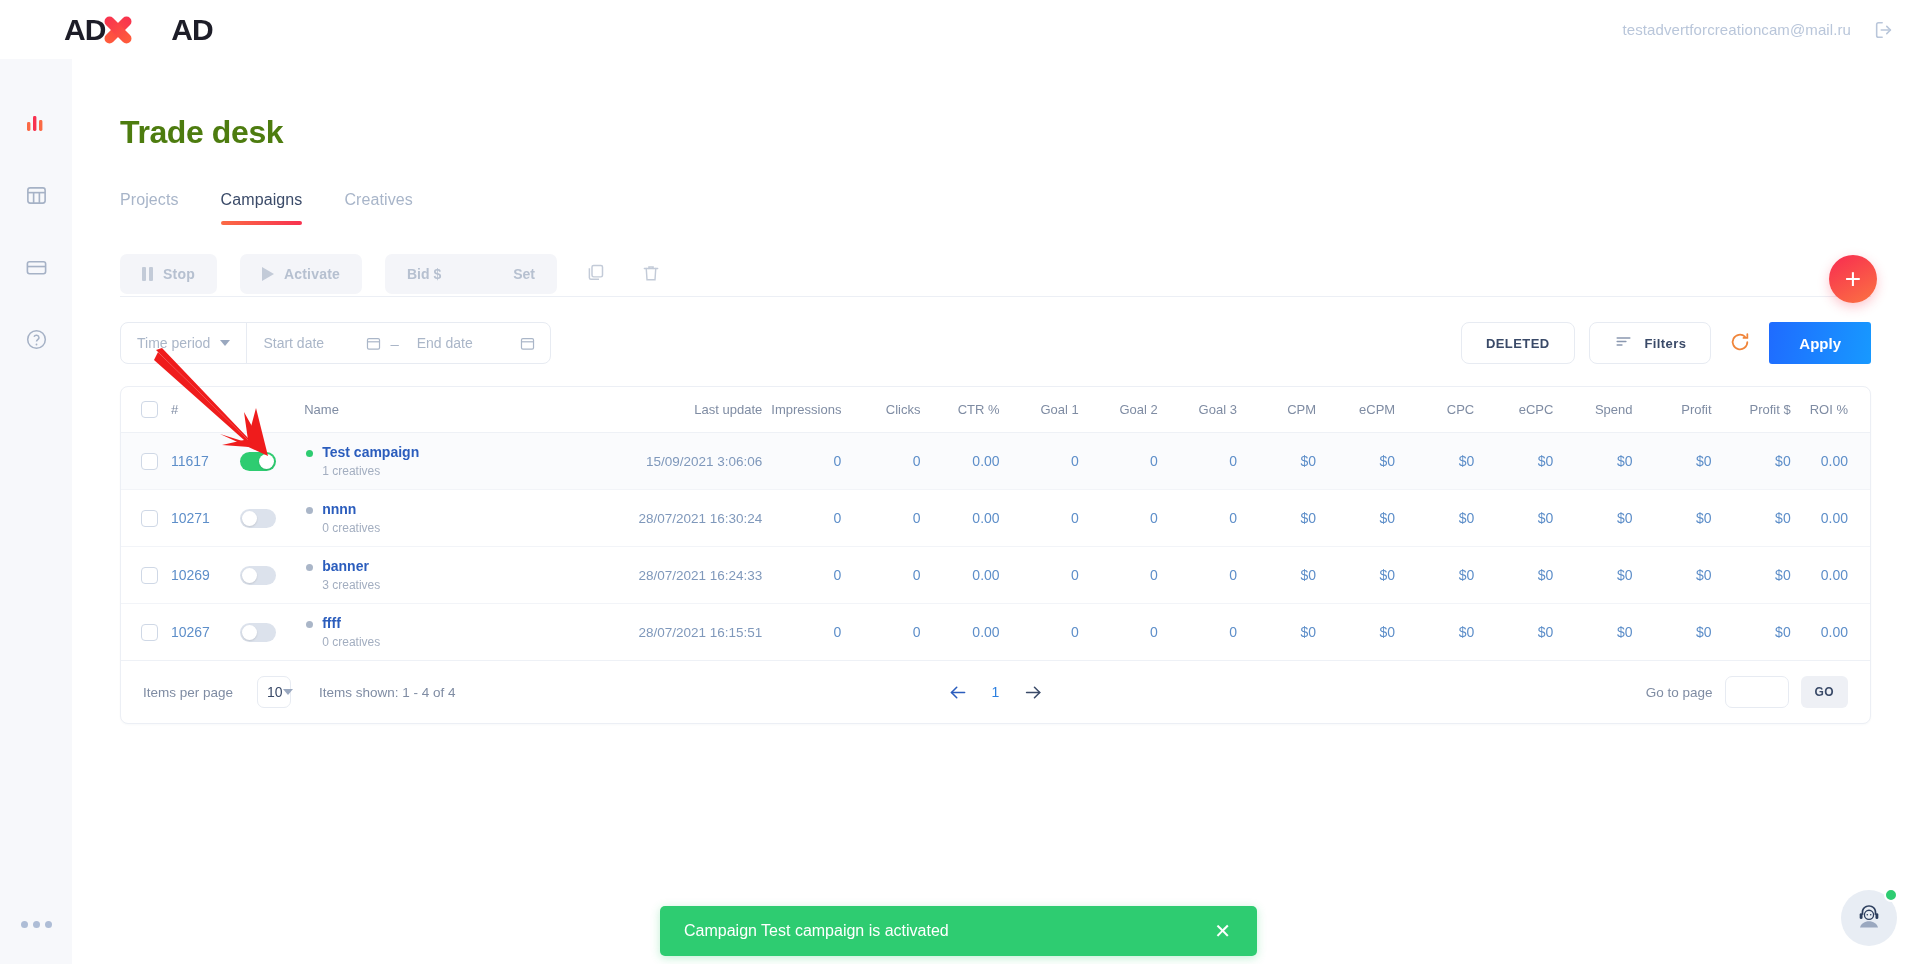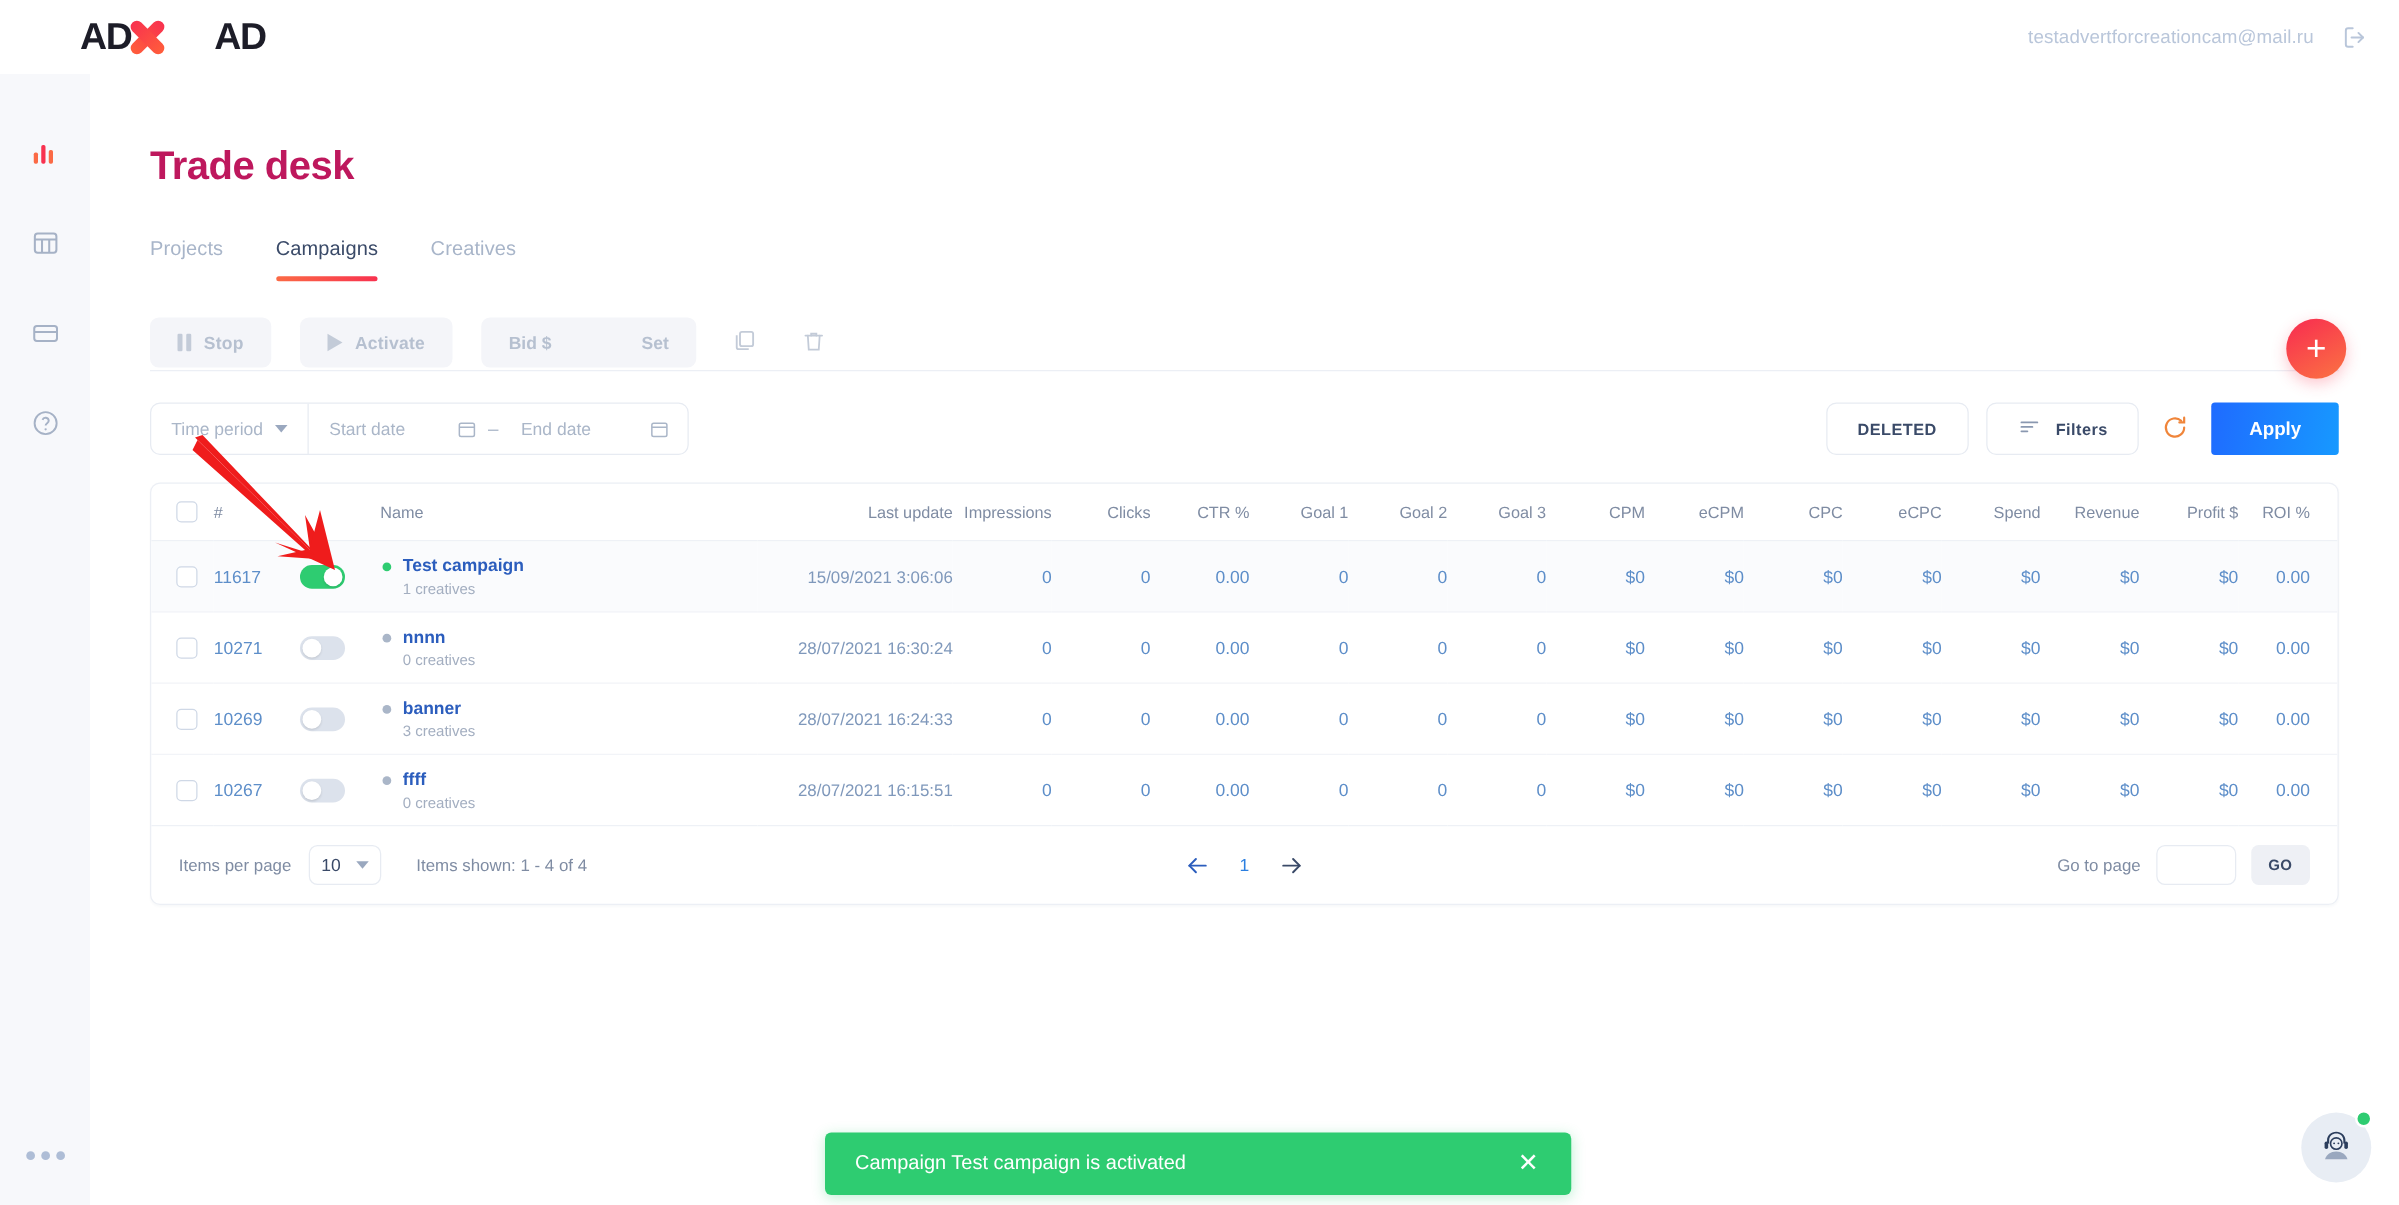--- a/index.html
+++ b/index.html
@@ -53,21 +53,21 @@
   .rail-dots { display: flex; gap: 5px; margin-bottom: 36px; cursor: pointer; }
   .rail-dots i { width: 7px; height: 7px; border-radius: 50%; background: #aebdd6; display: block; }
 
   
   .main {
     position: absolute; top: 59px; left: 72px;
     width: 1847px; height: 905px; background: #ffffff;
     overflow: hidden;
   }
   .page-title {
-    font-size: 32px; font-weight: bold; color: #be185d;
+    font-size: 32px; font-weight: bold; color: #4d7c0f;
     margin: 55px 0 0 48px; letter-spacing: -.4px;
   }
 
   
   .tabs { margin: 40px 0 0 48px; display: flex; gap: 42px; position: relative; }
   .tab {
     font-size: 16px; color: #a8b5c9; padding-bottom: 16px; cursor: pointer;
     position: relative; letter-spacing: .1px;
   }
   .tab.active { color: #3a4a68; }
@@ -203,21 +203,21 @@
   .id-txt { color: #5d8ec9; font-size: 14px; }
   .upd-txt { color: #7f98bb; font-size: 13.5px; }
 
   
   .tfoot {
     display: flex; align-items: center; height: 62px; padding: 0 22px;
     position: relative;
   }
   .foot-label { font-size: 13.5px; color: #7f8ca3; }
   .pp-select {
-    margin-left: 14px; width: 58px; height: 32px; border: 1px solid #e7ebf2;
+    margin-left: 24px; width: 34px; height: 32px; border: 1px solid #e7ebf2;
     border-radius: 7px; display: flex; align-items: center;
     justify-content: space-between; padding: 0 9px; font-size: 14px;
     color: #3a4a68; cursor: pointer;
   }
   .shown { margin-left: 28px; font-size: 13.5px; color: #7f8ca3; }
   .pager {
     position: absolute; left: 50%; transform: translateX(-50%);
     display: flex; align-items: center; gap: 24px;
   }
   .pg-arrow { cursor: pointer; display: flex; }
@@ -447,21 +447,21 @@
           <th class="col-num">Clicks</th>
           <th class="col-num">CTR %</th>
           <th class="col-num">Goal 1</th>
           <th class="col-num">Goal 2</th>
           <th class="col-num">Goal 3</th>
           <th class="col-num">CPM</th>
           <th class="col-num">eCPM</th>
           <th class="col-num">CPC</th>
           <th class="col-num">eCPC</th>
           <th class="col-num">Spend</th>
-          <th class="col-num">Revenue</th>
+          <th class="col-num">Profit</th>
           <th class="col-num">Profit $</th>
           <th class="col-num" style="padding-right:22px;">ROI %</th>
         </tr>
       </thead>
       <tbody>
 
         <tr class="shaded">
           <td class="left col-chk">
             <span class="chk"></span>
           </td>

